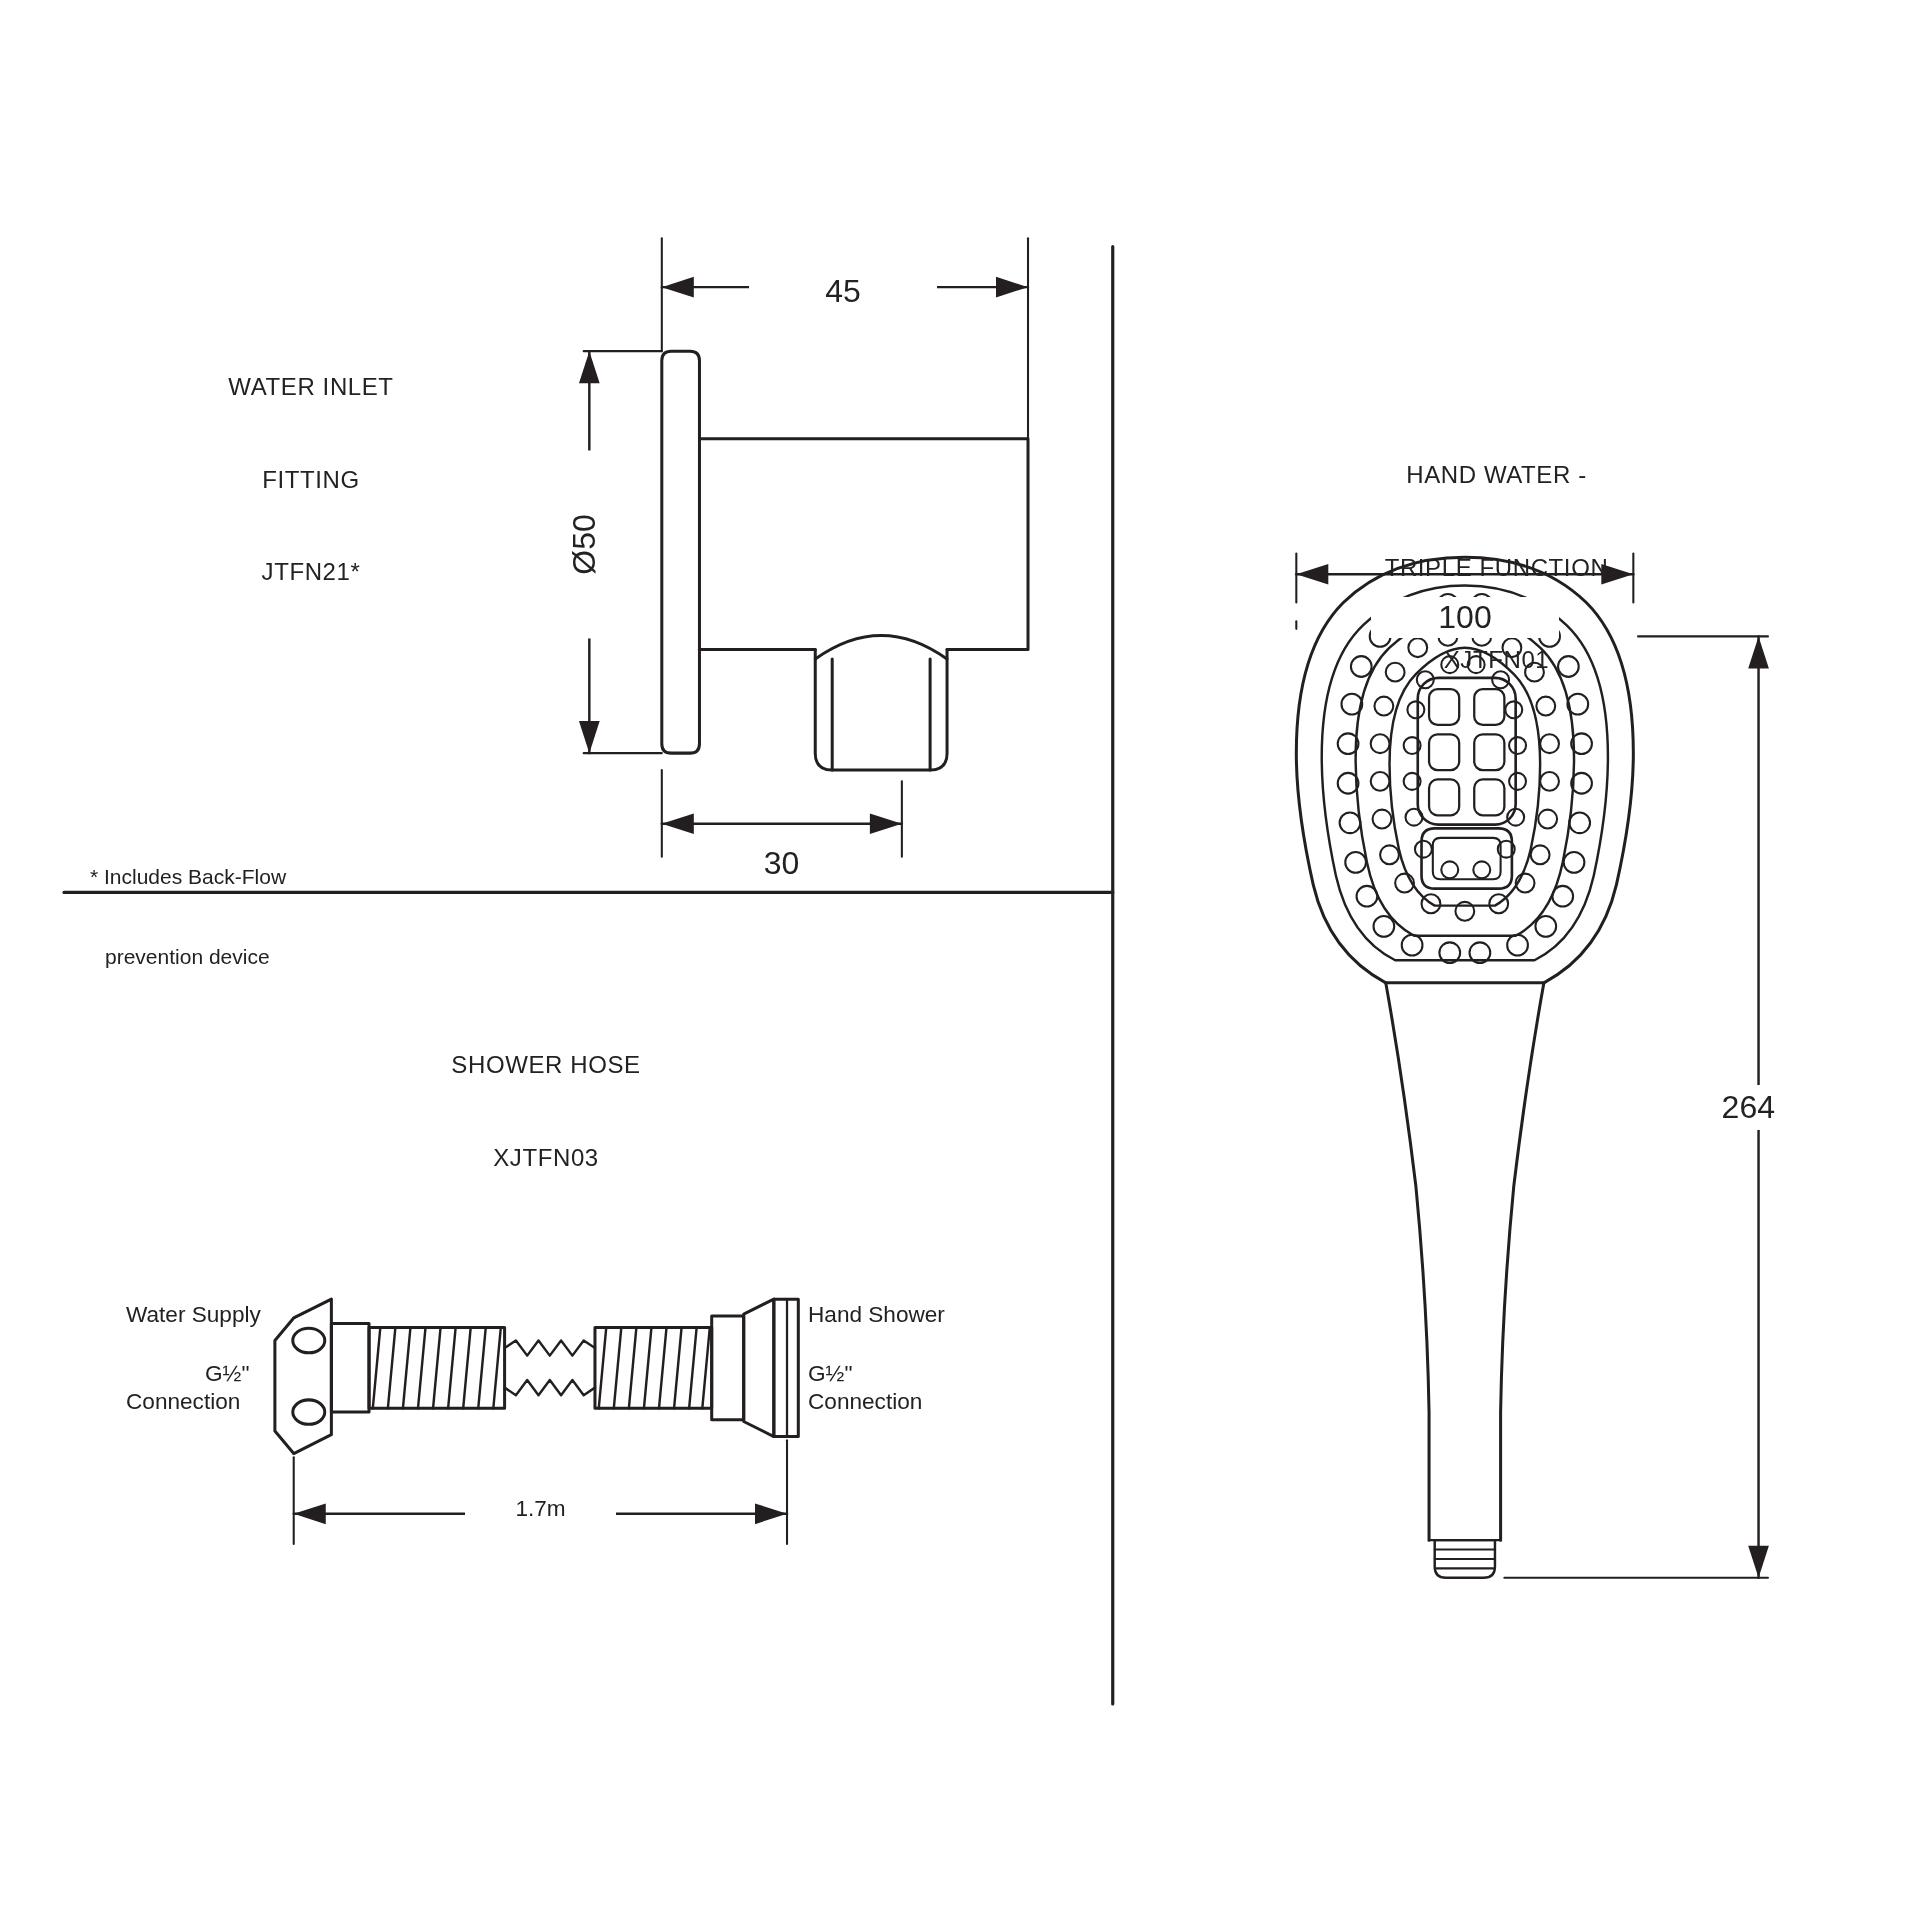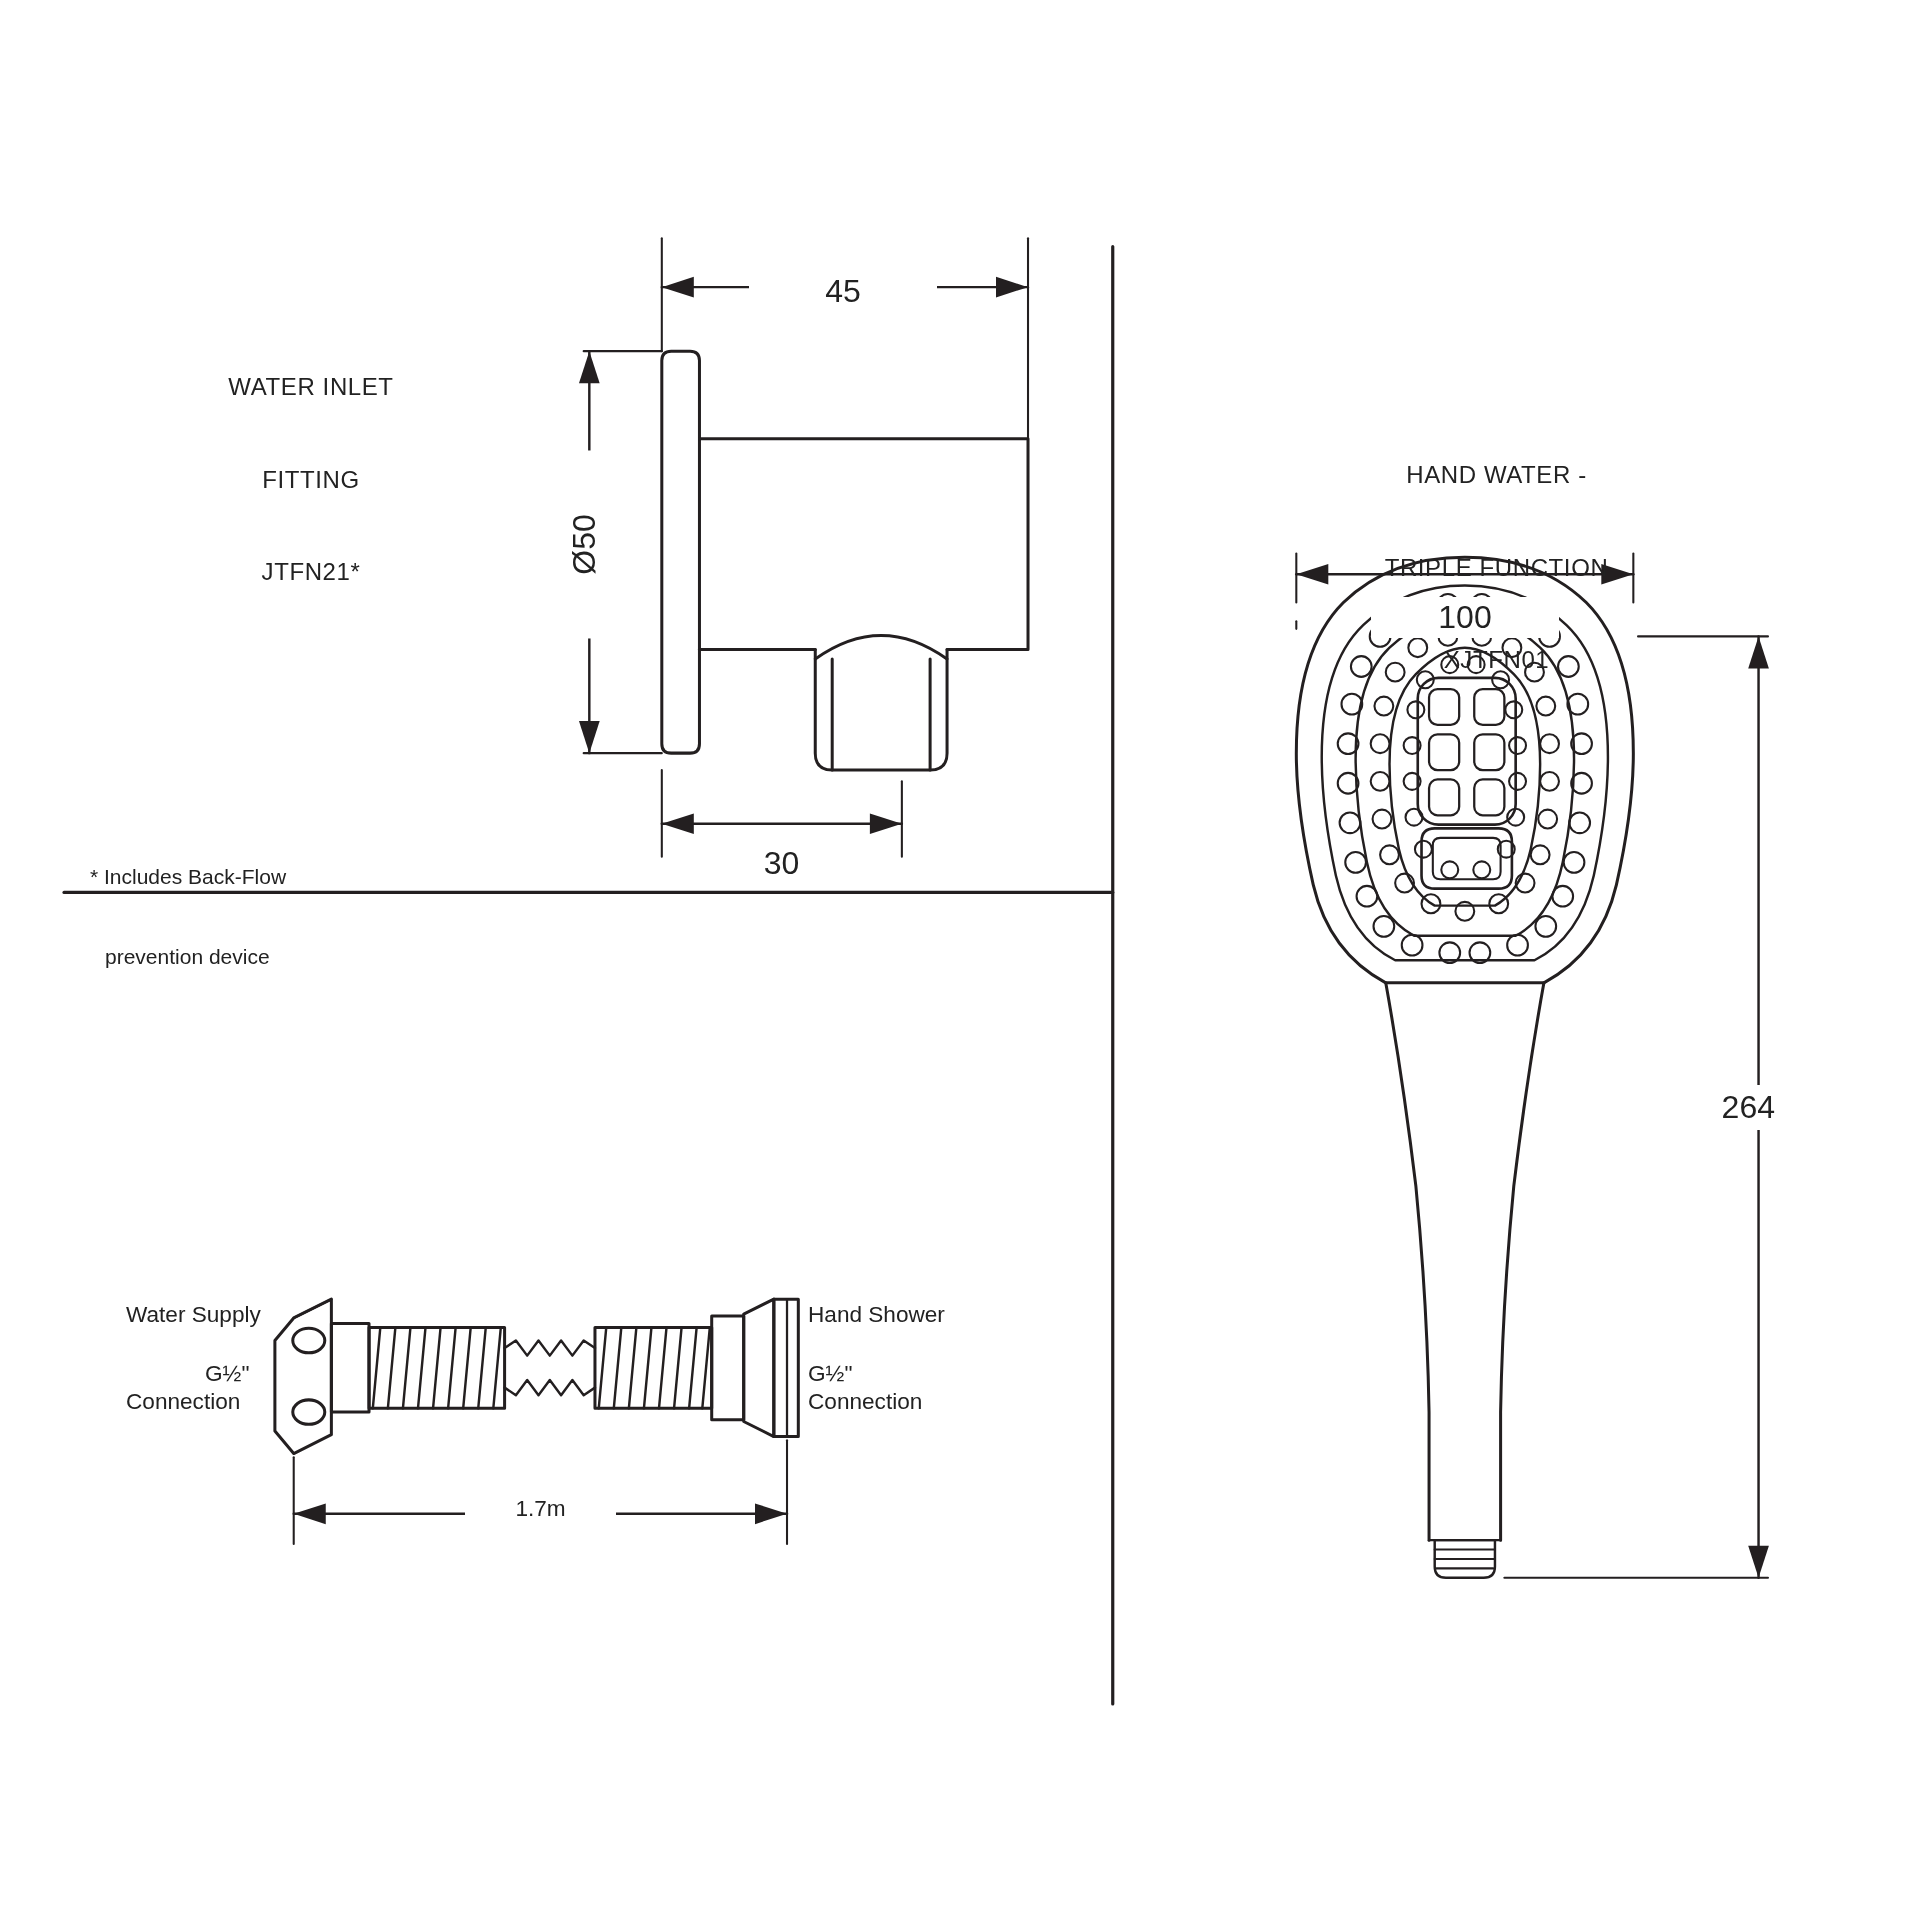--- a/index.html
+++ b/index.html
@@ -264,20 +264,24 @@
     <div>* Includes Back-Flow</div>
     <div style="margin-left:15px;">prevention device</div>
   </div>
 
   <div class="lbl t-dim center" style="left:749px; top:271px; width:188px; background:#ffffff;">45</div>
 
   <div class="lbl t-dim rot" style="left:490px; top:524px; width:188px; text-align:center; transform:rotate(-90deg); background:#ffffff;">Ø50</div>
 
   <div class="lbl t-dim center" style="left:697px; top:808px; width:169px; background:#ffffff;margin-top:35px;">30</div>
 
+  <div class="lbl t-title center" style="left:367px; top:989px; width:358px;">
+    <div>SHOWER HOSE</div>
+    <div>XJTFN03</div>
+  </div>
 
   <div class="lbl t-small" style="left:126px; top:1243px; width:264px;">
     <div>Water Supply</div>
     <div>Connection</div>
   </div>
 
   <div class="lbl t-small" style="left:776px; top:1243px; width:264px;padding-left:32px;">
     <div>Hand Shower</div>
     <div>Connection</div>
   </div>

